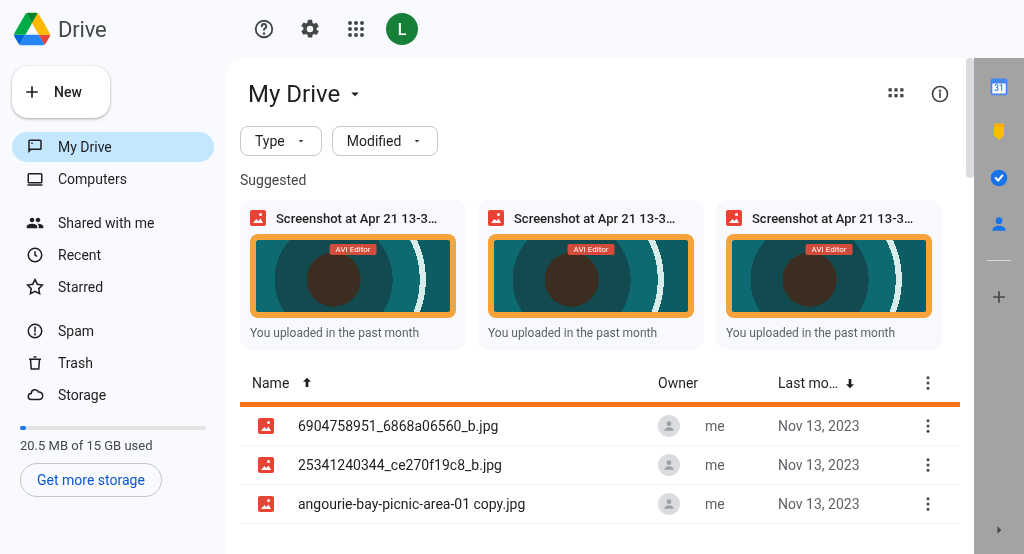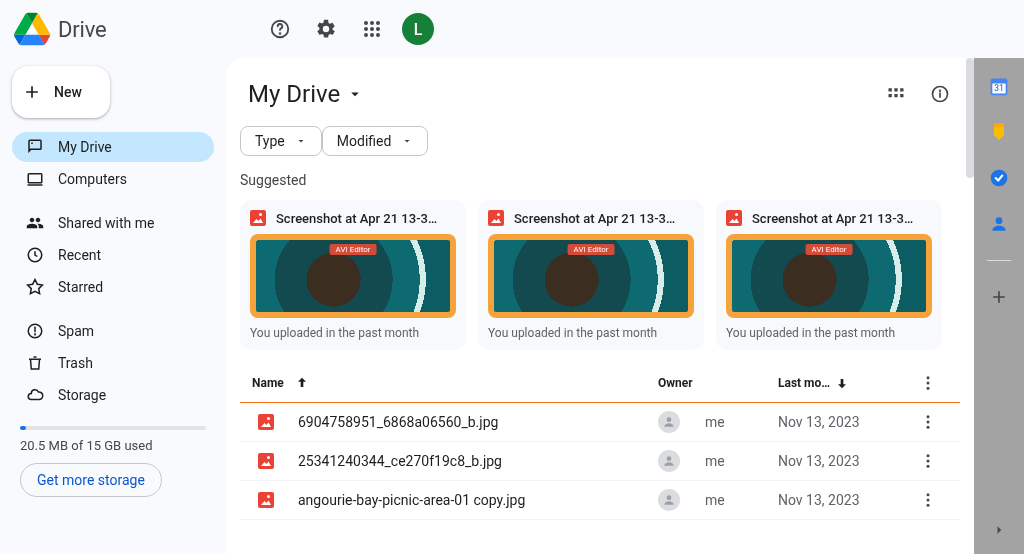--- a/index.html
+++ b/index.html
@@ -1,19 +1,19 @@
 <!DOCTYPE html>
 <html><head>
 <meta charset="utf-8">
 <style>
 * { box-sizing: border-box; margin: 0; padding: 0; font-family: 'Google Sans', Roboto, Arial, sans-serif; }
 body { background: #f8fafd; width: 1024px; height: 554px; overflow: hidden; color: #1f1f1f; }
 
 
-.header { display: flex; align-items: center; height: 58px; padding: 0 14px; gap: 16px; }
+.header { display: flex; align-items: center; height: 58px; padding: 0 14px; gap: 0; }
 .brand { display: flex; align-items: center; gap: 8px; width: 210px; }
 .brand-name { font-size: 22px; color: #444746; letter-spacing: -0.2px; }
 .search-bar { flex: 1; display: flex; align-items: center; background: #e9eef6; border-radius: 24px; height: 46px; padding: 0 8px; }
 .search-bar .ico { width: 40px; display: flex; justify-content: center; }
 .search-bar .placeholder { flex: 1; color: #444746; font-size: 16px; }
 .header-actions { display: flex; align-items: center; gap: 6px; margin-left: 20px; }
 .icon-btn { width: 40px; height: 40px; border-radius: 50%; display: flex; align-items: center; justify-content: center; cursor: pointer; }
 .avatar { width: 32px; height: 32px; border-radius: 50%; background: #178038; color: #fff; display: flex; align-items: center; justify-content: center; font-size: 16px; font-weight: 500; margin-left: 4px;}
 
 
@@ -31,35 +31,35 @@
 .storage-bar::after { content:''; position:absolute; left:0; top:0; height:100%; width:3%; background:#1a73e8; border-radius:2px;}
 .storage-text { font-size: 13px; color: #444746; margin: 0 8px 10px; }
 .storage-btn { border: 1px solid #c4c7c5; border-radius: 18px; padding: 8px 16px; font-size: 14px; color: #0b57d0; background: none; cursor: pointer; margin: 0 8px; width: fit-content;}
 
 
 .main { flex: 1; background: #fff; border-radius: 16px 0 0 0; padding: 16px 14px; overflow: hidden; display:flex; flex-direction:column; position: relative;}
 .main-header { display:flex; align-items:center; justify-content:space-between; margin-bottom: 12px;}
 .title { display:flex; align-items:center; gap:6px; font-size: 24px; cursor: pointer; padding: 4px 8px; border-radius: 8px;}
 .main-icons { display:flex; gap: 4px; }
 
-.chips { display:flex; margin-bottom: 16px;}
+.chips { display:flex; gap: 10px; margin-bottom: 16px;}
 .chip { display:flex; align-items:center; gap: 10px; border: 1px solid #c4c7c5; border-radius: 8px; padding: 6px 14px; font-size: 14px; cursor: pointer; }
 
 .section-label { font-size: 14px; color: #444746; margin-bottom: 12px; }
 
 .suggested { display:flex; gap: 12px; margin-bottom: 14px;}
 .card { background: #f7f9fc; border-radius: 12px; width: 226px; padding: 10px; cursor: pointer;}
 .card-head { display:flex; align-items:center; gap: 10px; margin-bottom: 8px; }
 .card-title { font-size: 13px; font-weight: 500; white-space: nowrap; overflow: hidden; text-overflow: ellipsis; flex:1;}
 .thumb { width: 100%; height: 84px; border-radius: 8px; background: linear-gradient(#f7a33c, #f7a33c); position:relative; overflow:hidden;}
 .thumb .ocean { position:absolute; inset:6px; border-radius:2px; background: radial-gradient(circle at 40% 55%, #3b2d1f 0 22%, #124a4f 22% 48%, #0e6a71 48% 70%, #d8ede9 70% 75%, #0b5c63 75% 100%); }
 .thumb .label { position:absolute; top:10px; left:50%; transform:translateX(-50%); background:#d34b39; color:#fff; font-size:8px; padding:1px 6px; border-radius:2px;}
 .card-sub { font-size: 12px; color: #5f6368; margin-top: 8px; }
 
-.table-head { display:flex; align-items:center; padding: 10px 12px; border-bottom: 1px solid #f97316; font-size: 12px; font-weight: 700; color: #1f1f1f;}
+.table-head { display:flex; align-items:center; padding: 10px 12px; border-bottom: 5px solid #f97316; font-size: 14px; font-weight: 400; color: #1f1f1f;}
 .col-name { flex: 1; display:flex; align-items:center; gap: 10px;}
 .col-owner { width: 120px; }
 .col-mod { width: 130px; display:flex; align-items:center; gap:4px; cursor:pointer;}
 .col-more { width: 40px; display:flex; justify-content:center;}
 
 .row { display:flex; align-items:center; padding: 8px 12px; border-bottom: 1px solid #f1f3f4; font-size: 14px; cursor: pointer;}
 .row .col-owner { display:flex; align-items:center; gap:25px; color:#5f6368;}
 .owner-ava { width:22px; height:22px; border-radius:50%; background:#dadce0; display:flex; align-items:center; justify-content:center;}
 .row .col-mod { color:#5f6368; }
 

